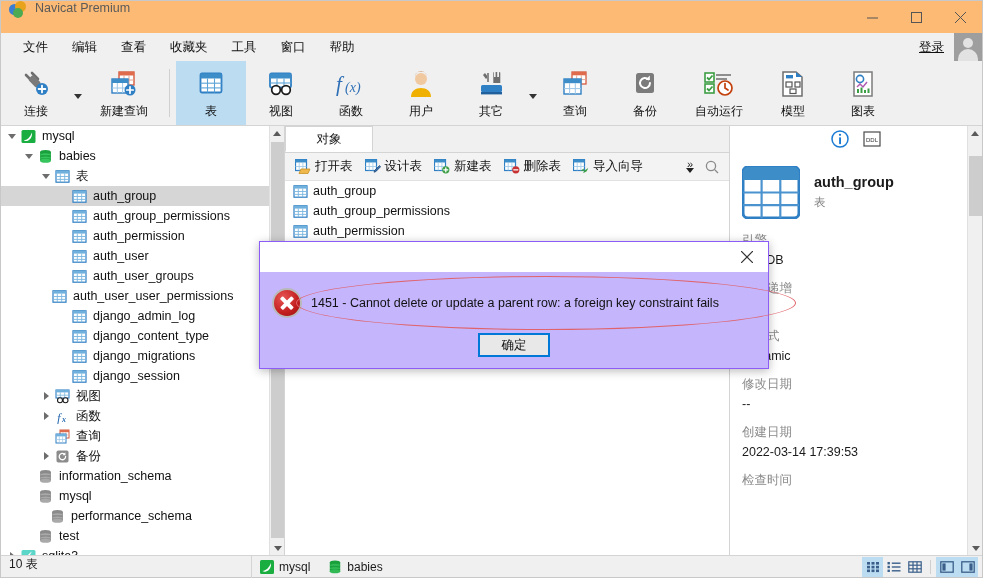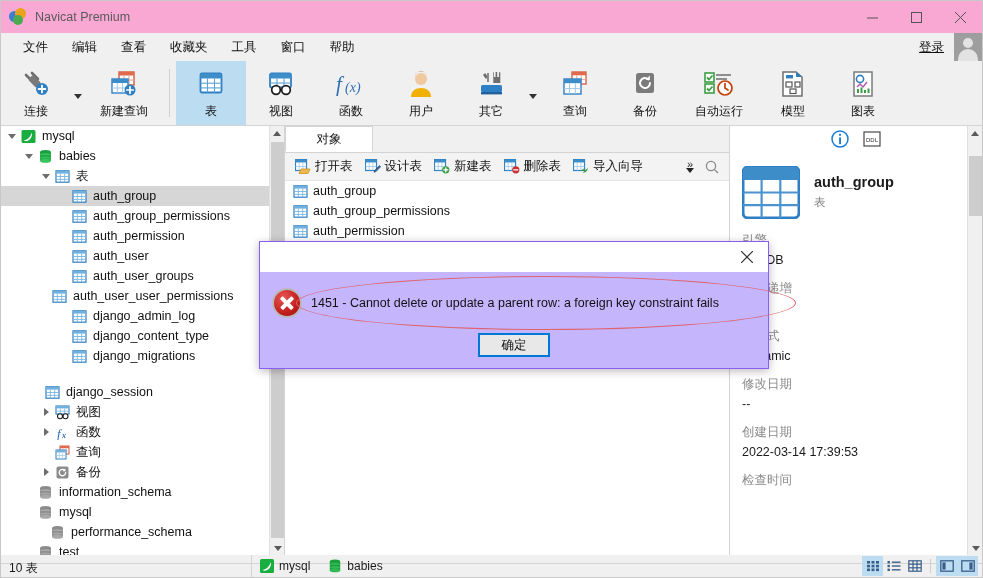--- a/index.html
+++ b/index.html
@@ -5,21 +5,21 @@
   * { box-sizing: border-box; margin:0; padding:0; }
   html,body{
     width:983px; height:578px; overflow:hidden;
     font-family:"Liberation Sans","DejaVu Sans",sans-serif;
     font-size:12px; color:#1b1b1b; background:#f0f0f0;
   }
   #app{ position:relative; width:983px; height:578px; background:#f0f0f0;
         border:1px solid #c8c8c8; }
 
   
-  .titlebar{ height:32px; background:#f9a8d4; display:flex; align-items:center;
+  .titlebar{ height:32px; background:#fdba74; display:flex; 
              border-bottom:0px; position:relative; }
   .app-logo{ width:18px;height:18px;margin-left:8px;margin-right:8px;position:relative; }
   .app-logo .c1,.app-logo .c2,.app-logo .c3{ position:absolute;border-radius:50%; }
   .app-logo .c1{ width:11px;height:11px;background:#3a7dd1;left:0;top:3px; }
   .app-logo .c2{ width:11px;height:11px;background:#e8a21c;left:6px;top:0px; }
   .app-logo .c3{ width:10px;height:10px;background:#4caa52;left:4px;top:7px; }
   .app-title{ font-size:12.5px;color:#5a5a5a; }
   .winbtns{ margin-left:auto; display:flex; height:32px; }
   .winbtn{ width:44px;height:32px;display:flex;align-items:center;justify-content:center;
            color:#5a5a5a;font-size:13px; }
@@ -105,22 +105,22 @@
              gap:14px; border-bottom:0; }
   .iconbtn{ display:flex; align-items:center; justify-content:center; }
   .info-head{ display:flex; align-items:flex-start; padding:14px 0 10px 12px; gap:14px; }
   .info-title{ font-size:14.5px; font-weight:bold; color:#1b1b1b; margin-top:8px; }
   .info-sub{ font-size:11.5px; color:#7d7d7d; margin-top:5px; }
   .prop{ padding:0 11px 0 12px; margin-bottom:13px; }
   .prop-k{ font-size:12.5px; color:#8a8a8a; margin-bottom:4px; }
   .prop-v{ font-size:12.5px; color:#1b1b1b; }
 
   
-  .statusbar{ position:absolute; left:0; right:0; bottom:0; height:14px; background:#f0f0f0;
-              border-top:1px solid #d4d4d4; display:flex; align-items:flex-end; font-size:12px; }
+  .statusbar{ position:absolute; left:0; right:0; bottom:0; height:22px; background:#f0f0f0;
+              border-top:1px solid #d4d4d4; display:flex; align-items:flex-start; font-size:12px; }
   .sb-left{ width:250px; padding-left:8px; }
   .sb-mid{ display:flex; align-items:center; gap:6px; padding-left:8px;
            border-left:1px solid #d4d4d4; height:22px; }
   .sb-chip{ display:flex; align-items:center; gap:5px; padding-right:12px; }
   .sb-right{ margin-left:auto; display:flex; align-items:center; height:22px; }
   .sb-btn{ width:21px;height:20px;display:flex;align-items:center;justify-content:center; }
   .sb-btn.on{ background:#bcdcf2; }
   .sb-div{ width:1px;height:14px;background:#cfcfcf;margin:0 5px; }
 
   
@@ -577,21 +577,21 @@
                 <g stroke="#79b6e0" stroke-width="0.9">
                   <line x1="5.3" y1="4.6" x2="5.3" y2="13.2"></line>
                   <line x1="9.7" y1="4.6" x2="9.7" y2="13.2"></line>
                   <line x1="1" y1="7.5" x2="14" y2="7.5"></line>
                   <line x1="1" y1="10.4" x2="14" y2="10.4"></line>
                 </g>
               </svg>
             </span>
             <span>django_migrations</span>
           </div>
-          <div class="tnode" style="padding-left: 28px; margin-top: 16px;">
+          <div class="tnode" style="padding-left: 55px;">
             <span class="tarrow "></span>
             <span class="ticon">
               <svg width="15" height="15" viewBox="0 0 15 15">
                 <rect x="1" y="1.8" width="13" height="11.4" fill="#fff" stroke="#2f7fc4" stroke-width="1.2"></rect>
                 <rect x="1" y="1.8" width="13" height="2.8" fill="#6fb0dd"></rect>
                 <g stroke="#79b6e0" stroke-width="0.9">
                   <line x1="5.3" y1="4.6" x2="5.3" y2="13.2"></line>
                   <line x1="9.7" y1="4.6" x2="9.7" y2="13.2"></line>
                   <line x1="1" y1="7.5" x2="14" y2="7.5"></line>
                   <line x1="1" y1="10.4" x2="14" y2="10.4"></line>

